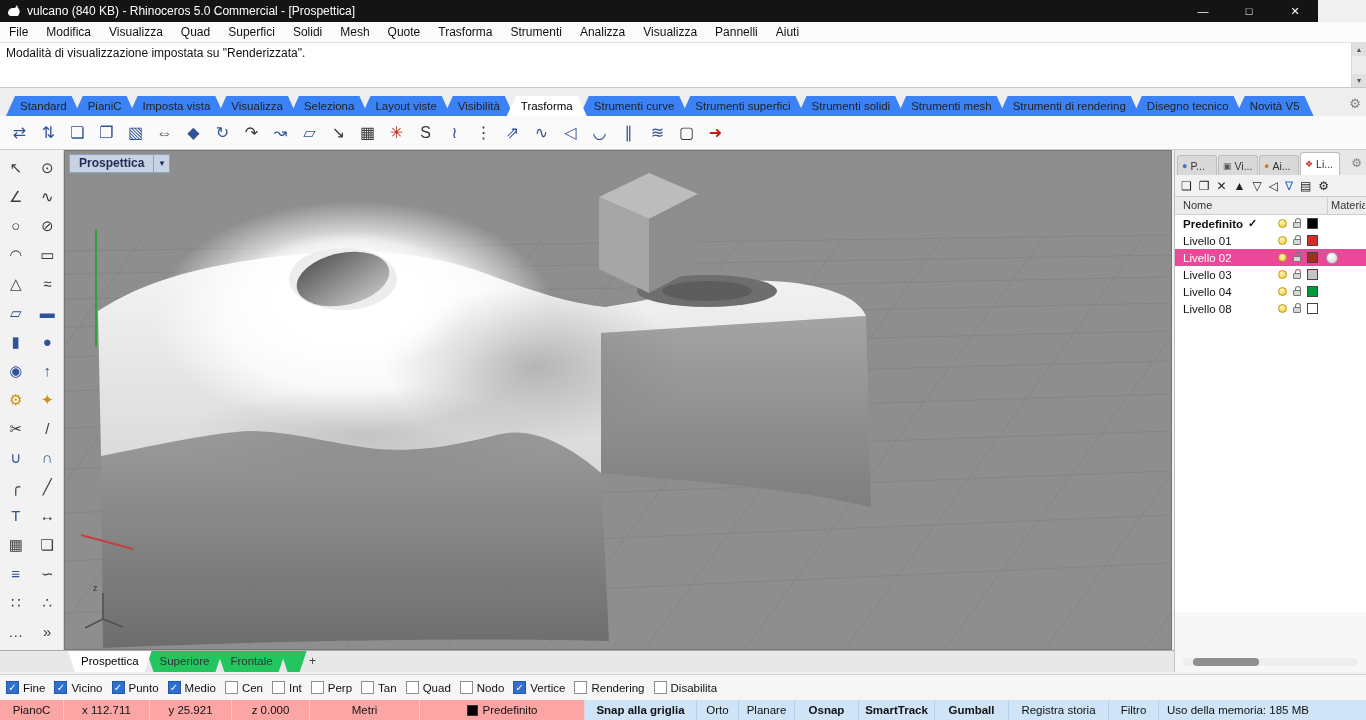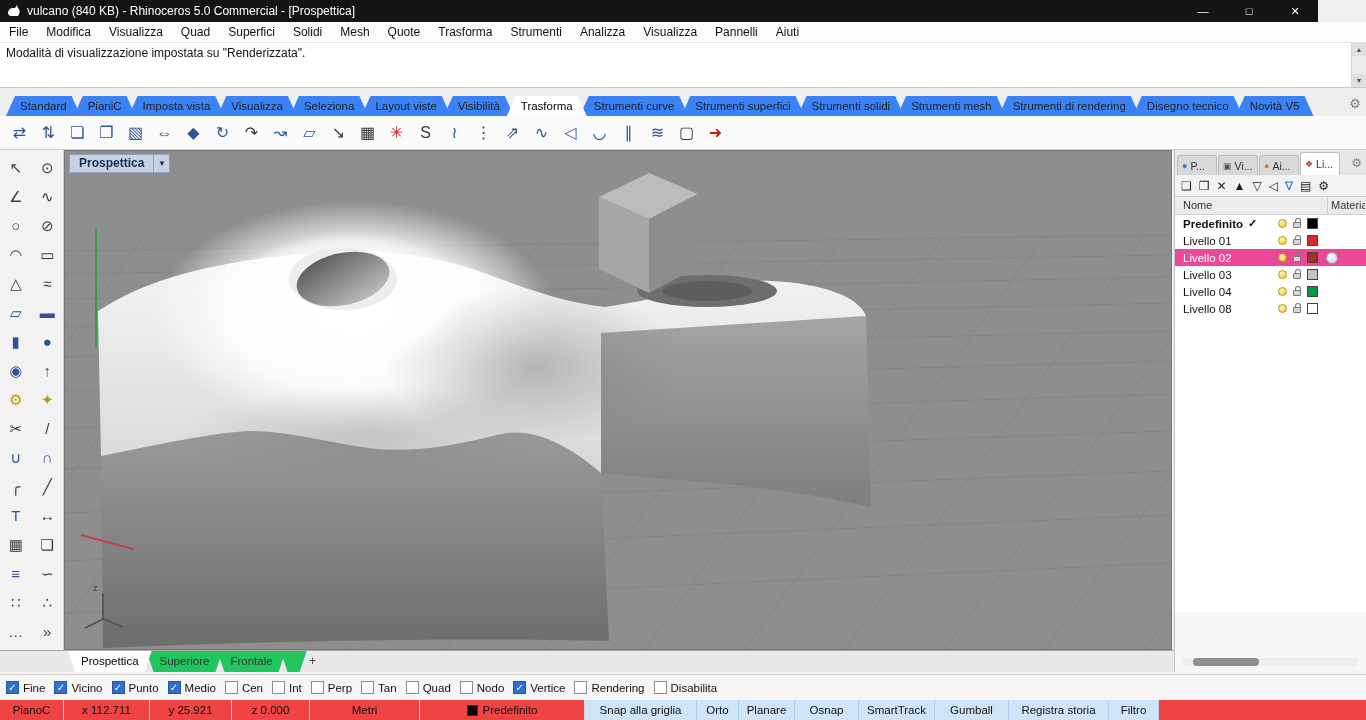--- a/index.html
+++ b/index.html
@@ -105,26 +105,26 @@
   .rp-scroll { position:absolute; bottom:6px; left:8px; right:8px; height:8px; background:#eeeeee; border-radius:4px; }
   .rp-thumb { width:66px; height:8px; background:#8f8f8f; border-radius:4px; margin-left:10px; }
   
   .osnap { position:absolute; left:0; top:674px; width:1366px; height:26px; background:#f6f6f6;
     border-top:1px solid #d2d2d2; display:flex; align-items:center; gap:9px; padding-left:6px; font-size:11.5px; }
   .os-item { display:flex; align-items:center; gap:4px; }
   .cb { width:13px; height:13px; border:1px solid #8e8e8e; background:#fff; display:flex;
     align-items:center; justify-content:center; font-size:10px; color:#fff; line-height:1; }
   .cb.on { background:#2f6fd0; border-color:#2456a8; }
   
-  .statusbar { position:absolute; left:0; top:700px; width:1366px; height:20px; background:#ef4444;
+  .statusbar { position:absolute; left:0; top:700px; width:1366px; height:20px; background:#fca5a5;
     display:flex; align-items:stretch; font-size:11.5px; }
   .sb-cell { display:flex; align-items:center; justify-content:center; border-right:1px solid #d8d8d8;
     padding:0 4px; white-space:nowrap; }
   .sb-blue { background:#cfe4f7; border-right:1px solid #b5cfe8; }
-  .bold { font-weight:normal; }
+  .bold { font-weight:bold; }
   .sb-swatch { width:11px; height:11px; background:#000; margin-right:5px; border:1px solid #333; }
   .sb-mem { flex:1; justify-content:flex-start; padding-left:8px; border-right:none; }
 </style>
 </head>
 <body>
 
 <div class="titlebar">
   <svg class="app-icon" width="14" height="14" viewBox="0 0 14 14">
     <path d="M1,10 C1,6 3,4 6,4 L8,4 L10,1 L11,4 C12.5,5 13,7 12.5,9 L11,12 L3,12 Z" fill="#ffffff"></path>
   </svg>
@@ -489,13 +489,14 @@
     <span>Predefinito</span>
   </span>
   <span class="sb-cell sb-blue bold" style="width:112px">Snap alla griglia</span>
   <span class="sb-cell sb-blue" style="width:42px">Orto</span>
   <span class="sb-cell sb-blue" style="width:56px">Planare</span>
   <span class="sb-cell sb-blue bold" style="width:64px">Osnap</span>
   <span class="sb-cell sb-blue bold" style="width:76px">SmartTrack</span>
   <span class="sb-cell sb-blue bold" style="width:74px">Gumball</span>
   <span class="sb-cell sb-blue" style="width:100px">Registra storia</span>
   <span class="sb-cell sb-blue" style="width:50px">Filtro</span>
+  <span class="sb-cell sb-blue sb-mem">Uso della memoria: 185 MB</span>
 </div>
 
 </body></html>

